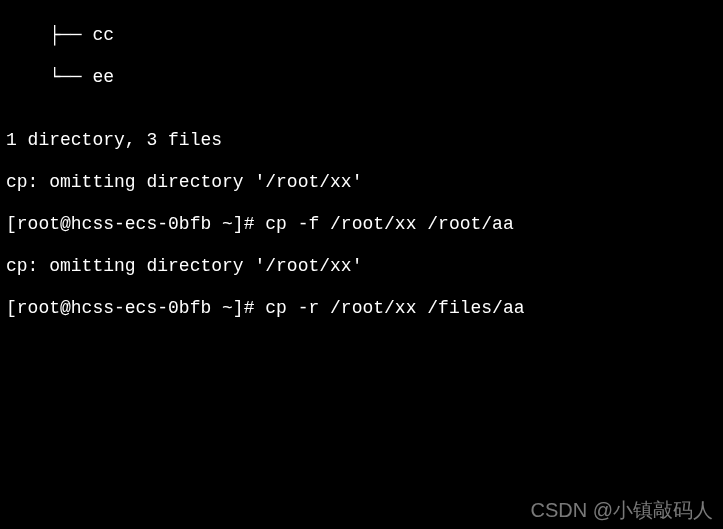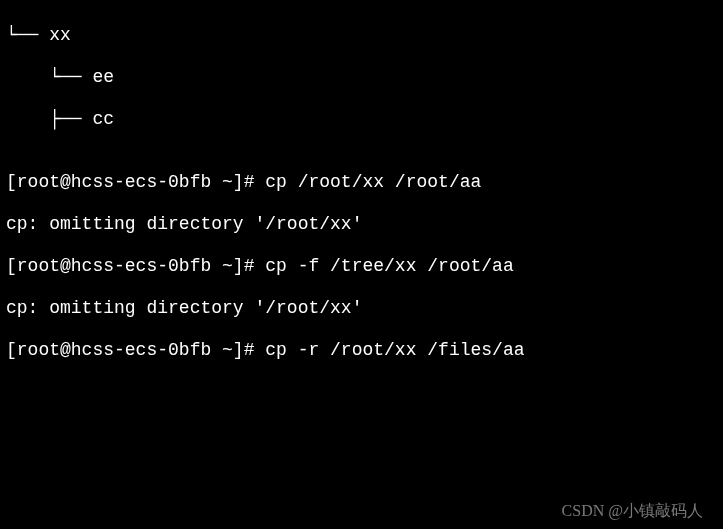--- a/index.html
+++ b/index.html
@@ -16,38 +16,37 @@
     position: relative;
   }
   .terminal {
     padding: 4px 6px;
     white-space: pre;
   }
   .line { display: block; }
   .watermark {
     position: absolute;
     bottom: 8px;
-    right: 20px;
+    right: 10px;
     color: rgba(220,220,220,0.55);
-    font-family: Liberation Serif, serif;
-    font-size: 16px;
+    font-family: Liberation Sans, sans-serif;
+    font-size: 20px;
     pointer-events: none;
   }
 </style>
 </head>
 <body>
 
 <div class="terminal">
-<span class="line">└── xx</span>
+<span class="line">    ├── cc</span>
 <span class="line">    └── ee</span>
-<span class="line">    ├── cc</span>
 <span class="line"></span>
-<span class="line"><span>[root@hcss-ecs-0bfb ~]# </span><span>cp /root/xx /root/aa</span></span>
+<span class="line">1 directory, 3 files</span>
 <span class="line">cp: omitting directory '/root/xx'</span>
-<span class="line"><span>[root@hcss-ecs-0bfb ~]# </span><span>cp -f /tree/xx /root/aa</span></span>
+<span class="line"><span>[root@hcss-ecs-0bfb ~]# </span><span>cp -f /root/xx /root/aa</span></span>
 <span class="line">cp: omitting directory '/root/xx'</span>
 <span class="line"><span>[root@hcss-ecs-0bfb ~]# </span><span>cp -r /root/xx /files/aa</span></span>
 
 
 
 
 
 
 
 

